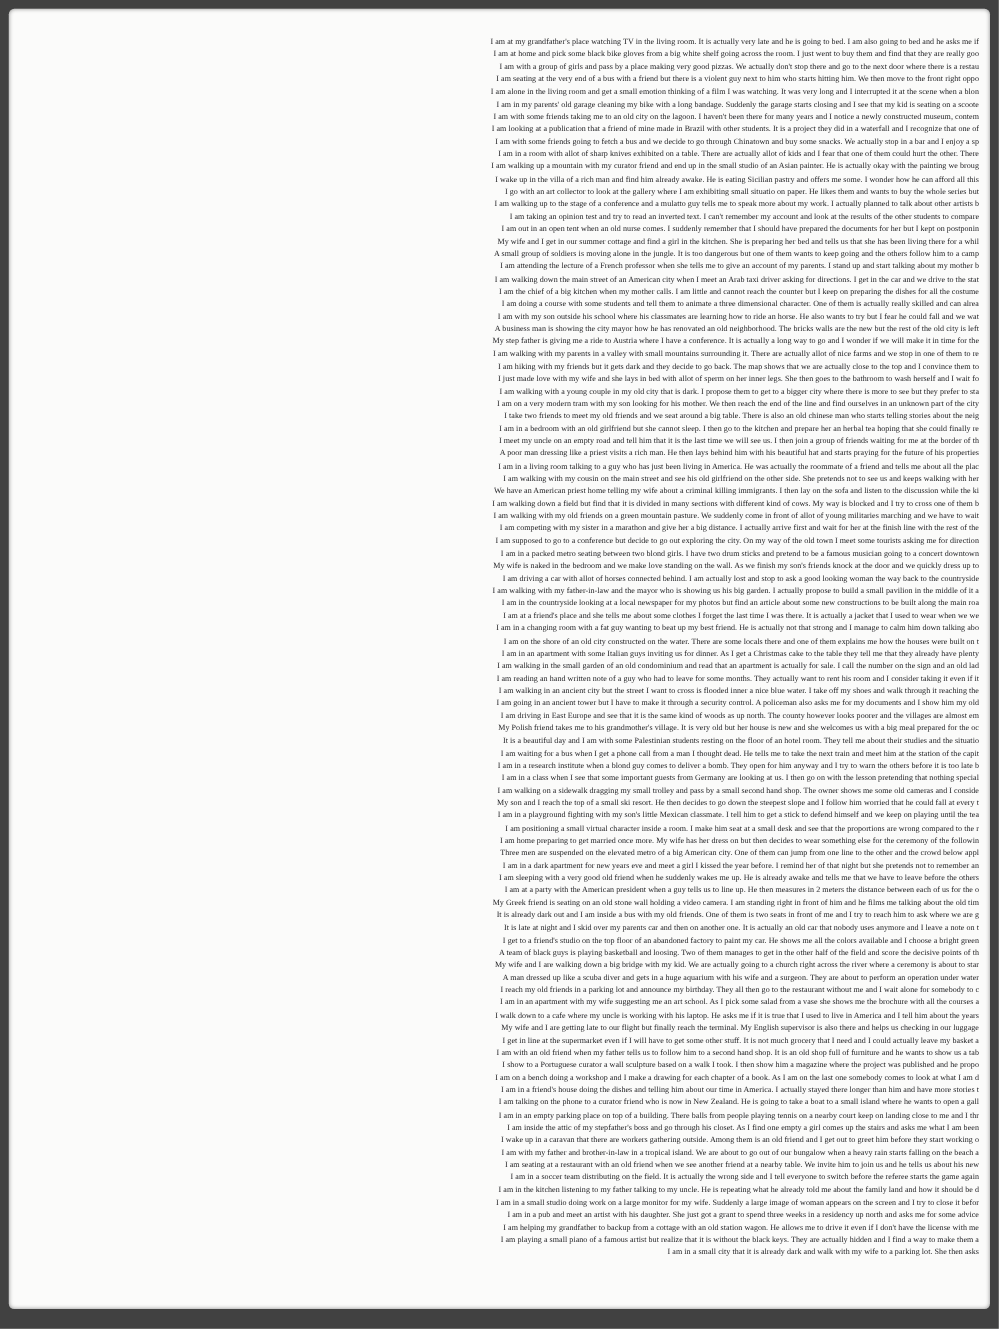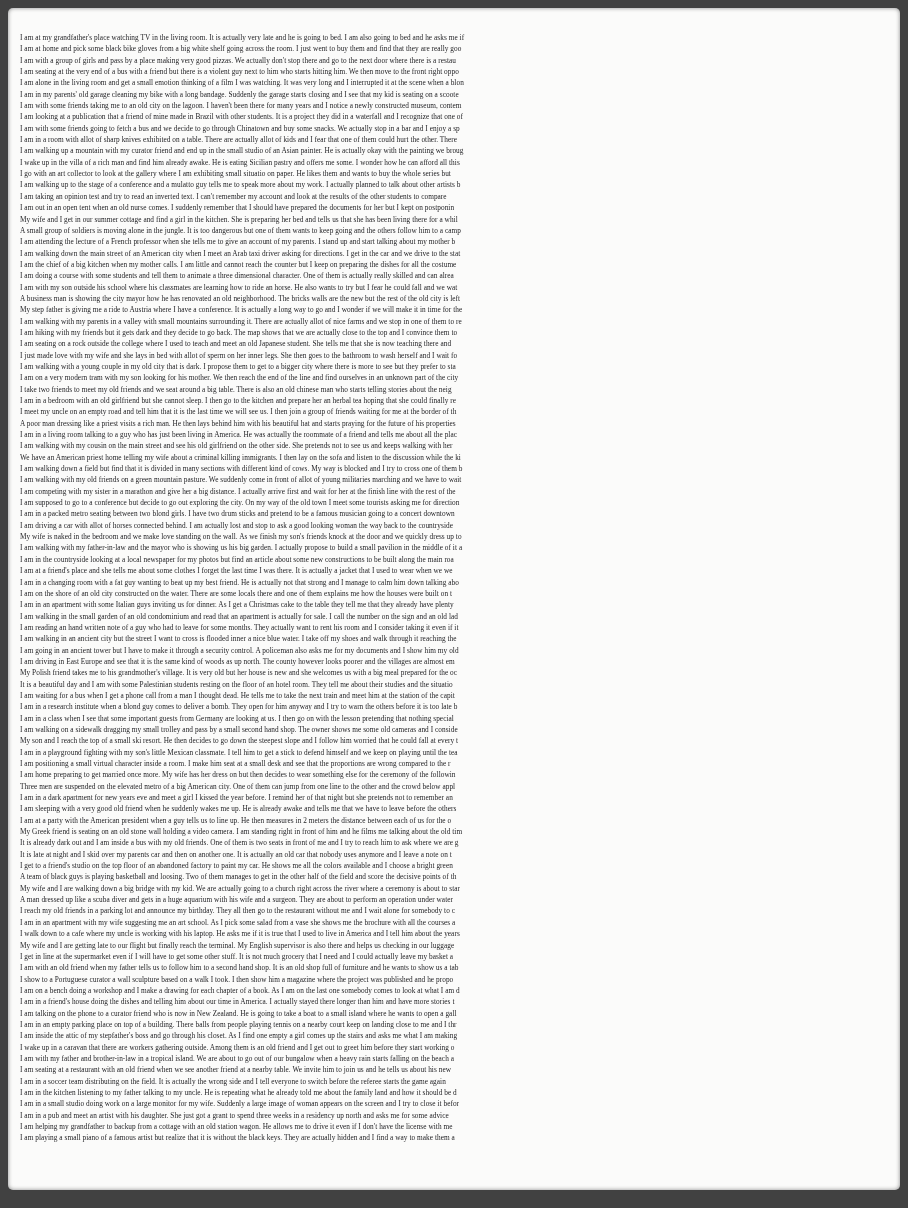--- a/index.html
+++ b/index.html
@@ -17,20 +17,21 @@
   .page {
     position: absolute;
     left: 8px;
     top: 8px;
     right: 8px;
     bottom: 18px;
     background: #fbfbfa;
     border-radius: 5px;
     box-shadow: 0 0 4px rgba(0,0,0,0.45) inset;
     overflow: hidden;
+    text-align: right;
   }
   .lines {
     position: absolute;
     left: 12px;
     right: 10px;
     top: 24px;
   }
   .line {
     font-size: 7.3px;
     line-height: 11.35px;
@@ -66,38 +67,37 @@
       <div class="line">A small group of soldiers is moving alone in the jungle. It is too dangerous but one of them wants to keep going and the others follow him to a camp</div>
       <div class="line">I am attending the lecture of a French professor when she tells me to give an account of my parents. I stand up and start talking about my mother b</div>
       <div class="line">I am walking down the main street of an American city when I meet an Arab taxi driver asking for directions. I get in the car and we drive to the stat</div>
       <div class="line">I am the chief of a big kitchen when my mother calls. I am little and cannot reach the counter but I keep on preparing the dishes for all the costume</div>
       <div class="line">I am doing a course with some students and tell them to animate a three dimensional character. One of them is actually really skilled and can alrea</div>
       <div class="line">I am with my son outside his school where his classmates are learning how to ride an horse. He also wants to try but I fear he could fall and we wat</div>
       <div class="line">A business man is showing the city mayor how he has renovated an old neighborhood. The bricks walls are the new but the rest of the old city is left</div>
       <div class="line">My step father is giving me a ride to Austria where I have a conference. It is actually a long way to go and I wonder if we will make it in time for the</div>
       <div class="line">I am walking with my parents in a valley with small mountains surrounding it. There are actually allot of nice farms and we stop in one of them to re</div>
       <div class="line">I am hiking with my friends but it gets dark and they decide to go back. The map shows that we are actually close to the top and I convince them to</div>
-      <div class="line">I am seating on a rock outside the college where I used to teach and meet an old Japanese student. She tells me that she is now teaching there and</div>
       <div class="line">I just made love with my wife and she lays in bed with allot of sperm on her inner legs. She then goes to the bathroom to wash herself and I wait fo</div>
       <div class="line">I am walking with a young couple in my old city that is dark. I propose them to get to a bigger city where there is more to see but they prefer to sta</div>
       <div class="line">I am on a very modern tram with my son looking for his mother. We then reach the end of the line and find ourselves in an unknown part of the city</div>
       <div class="line">I take two friends to meet my old friends and we seat around a big table. There is also an old chinese man who starts telling stories about the neig</div>
       <div class="line">I am in a bedroom with an old girlfriend but she cannot sleep. I then go to the kitchen and prepare her an herbal tea hoping that she could finally re</div>
       <div class="line">I meet my uncle on an empty road and tell him that it is the last time we will see us. I then join a group of friends waiting for me at the border of th</div>
       <div class="line">A poor man dressing like a priest visits a rich man. He then lays behind him with his beautiful hat and starts praying for the future of his properties</div>
       <div class="line">I am in a living room talking to a guy who has just been living in America. He was actually the roommate of a friend and tells me about all the plac</div>
       <div class="line">I am walking with my cousin on the main street and see his old girlfriend on the other side. She pretends not to see us and keeps walking with her</div>
       <div class="line">We have an American priest home telling my wife about a criminal killing immigrants. I then lay on the sofa and listen to the discussion while the ki</div>
       <div class="line">I am walking down a field but find that it is divided in many sections with different kind of cows. My way is blocked and I try to cross one of them b</div>
       <div class="line">I am walking with my old friends on a green mountain pasture. We suddenly come in front of allot of young militaries marching and we have to wait</div>
       <div class="line">I am competing with my sister in a marathon and give her a big distance. I actually arrive first and wait for her at the finish line with the rest of the</div>
       <div class="line">I am supposed to go to a conference but decide to go out exploring the city. On my way of the old town I meet some tourists asking me for direction</div>
       <div class="line">I am in a packed metro seating between two blond girls. I have two drum sticks and pretend to be a famous musician going to a concert downtown</div>
+      <div class="line">My wife is naked in the bedroom and we make love standing on the wall. As we finish my son's friends knock at the door and we quickly dress up to</div>
       <div class="line">I am driving a car with allot of horses connected behind. I am actually lost and stop to ask a good looking woman the way back to the countryside</div>
-      <div class="line">My wife is naked in the bedroom and we make love standing on the wall. As we finish my son's friends knock at the door and we quickly dress up to</div>
       <div class="line">I am walking with my father-in-law and the mayor who is showing us his big garden. I actually propose to build a small pavilion in the middle of it a</div>
       <div class="line">I am in the countryside looking at a local newspaper for my photos but find an article about some new constructions to be built along the main roa</div>
       <div class="line">I am at a friend's place and she tells me about some clothes I forget the last time I was there. It is actually a jacket that I used to wear when we we</div>
       <div class="line">I am in a changing room with a fat guy wanting to beat up my best friend. He is actually not that strong and I manage to calm him down talking abo</div>
       <div class="line">I am on the shore of an old city constructed on the water. There are some locals there and one of them explains me how the houses were built on t</div>
       <div class="line">I am in an apartment with some Italian guys inviting us for dinner. As I get a Christmas cake to the table they tell me that they already have plenty</div>
       <div class="line">I am walking in the small garden of an old condominium and read that an apartment is actually for sale. I call the number on the sign and an old lad</div>
       <div class="line">I am reading an hand written note of a guy who had to leave for some months. They actually want to rent his room and I consider taking it even if it</div>
       <div class="line">I am walking in an ancient city but the street I want to cross is flooded inner a nice blue water. I take off my shoes and walk through it reaching the</div>
       <div class="line">I am going in an ancient tower but I have to make it through a security control. A policeman also asks me for my documents and I show him my old</div>
@@ -127,24 +127,25 @@
       <div class="line">I am in an apartment with my wife suggesting me an art school. As I pick some salad from a vase she shows me the brochure with all the courses a</div>
       <div class="line">I walk down to a cafe where my uncle is working with his laptop. He asks me if it is true that I used to live in America and I tell him about the years</div>
       <div class="line">My wife and I are getting late to our flight but finally reach the terminal. My English supervisor is also there and helps us checking in our luggage</div>
       <div class="line">I get in line at the supermarket even if I will have to get some other stuff. It is not much grocery that I need and I could actually leave my basket a</div>
       <div class="line">I am with an old friend when my father tells us to follow him to a second hand shop. It is an old shop full of furniture and he wants to show us a tab</div>
       <div class="line">I show to a Portuguese curator a wall sculpture based on a walk I took. I then show him a magazine where the project was published and he propo</div>
       <div class="line">I am on a bench doing a workshop and I make a drawing for each chapter of a book. As I am on the last one somebody comes to look at what I am d</div>
       <div class="line">I am in a friend's house doing the dishes and telling him about our time in America. I actually stayed there longer than him and have more stories t</div>
       <div class="line">I am talking on the phone to a curator friend who is now in New Zealand. He is going to take a boat to a small island where he wants to open a gall</div>
       <div class="line">I am in an empty parking place on top of a building. There balls from people playing tennis on a nearby court keep on landing close to me and I thr</div>
-      <div class="line">I am inside the attic of my stepfather's boss and go through his closet. As I find one empty a girl comes up the stairs and asks me what I am making</div>
+      <div class="line">I am inside the attic of my stepfather's boss and go through his closet. As I find one empty a girl comes up the stairs and asks me what I am been</div>
       <div class="line">I wake up in a caravan that there are workers gathering outside. Among them is an old friend and I get out to greet him before they start working o</div>
       <div class="line">I am with my father and brother-in-law in a tropical island. We are about to go out of our bungalow when a heavy rain starts falling on the beach a</div>
       <div class="line">I am seating at a restaurant with an old friend when we see another friend at a nearby table. We invite him to join us and he tells us about his new</div>
       <div class="line">I am in a soccer team distributing on the field. It is actually the wrong side and I tell everyone to switch before the referee starts the game again</div>
       <div class="line">I am in the kitchen listening to my father talking to my uncle. He is repeating what he already told me about the family land and how it should be d</div>
       <div class="line">I am in a small studio doing work on a large monitor for my wife. Suddenly a large image of woman appears on the screen and I try to close it befor</div>
       <div class="line">I am in a pub and meet an artist with his daughter. She just got a grant to spend three weeks in a residency up north and asks me for some advice</div>
       <div class="line">I am helping my grandfather to backup from a cottage with an old station wagon. He allows me to drive it even if I don't have the license with me</div>
       <div class="line">I am playing a small piano of a famous artist but realize that it is without the black keys. They are actually hidden and I find a way to make them a</div>
+      <div class="line">I am in a small city that it is already dark and walk with my wife to a parking lot. She then asks</div>
     </div>
 </div>
 
 </body></html>

